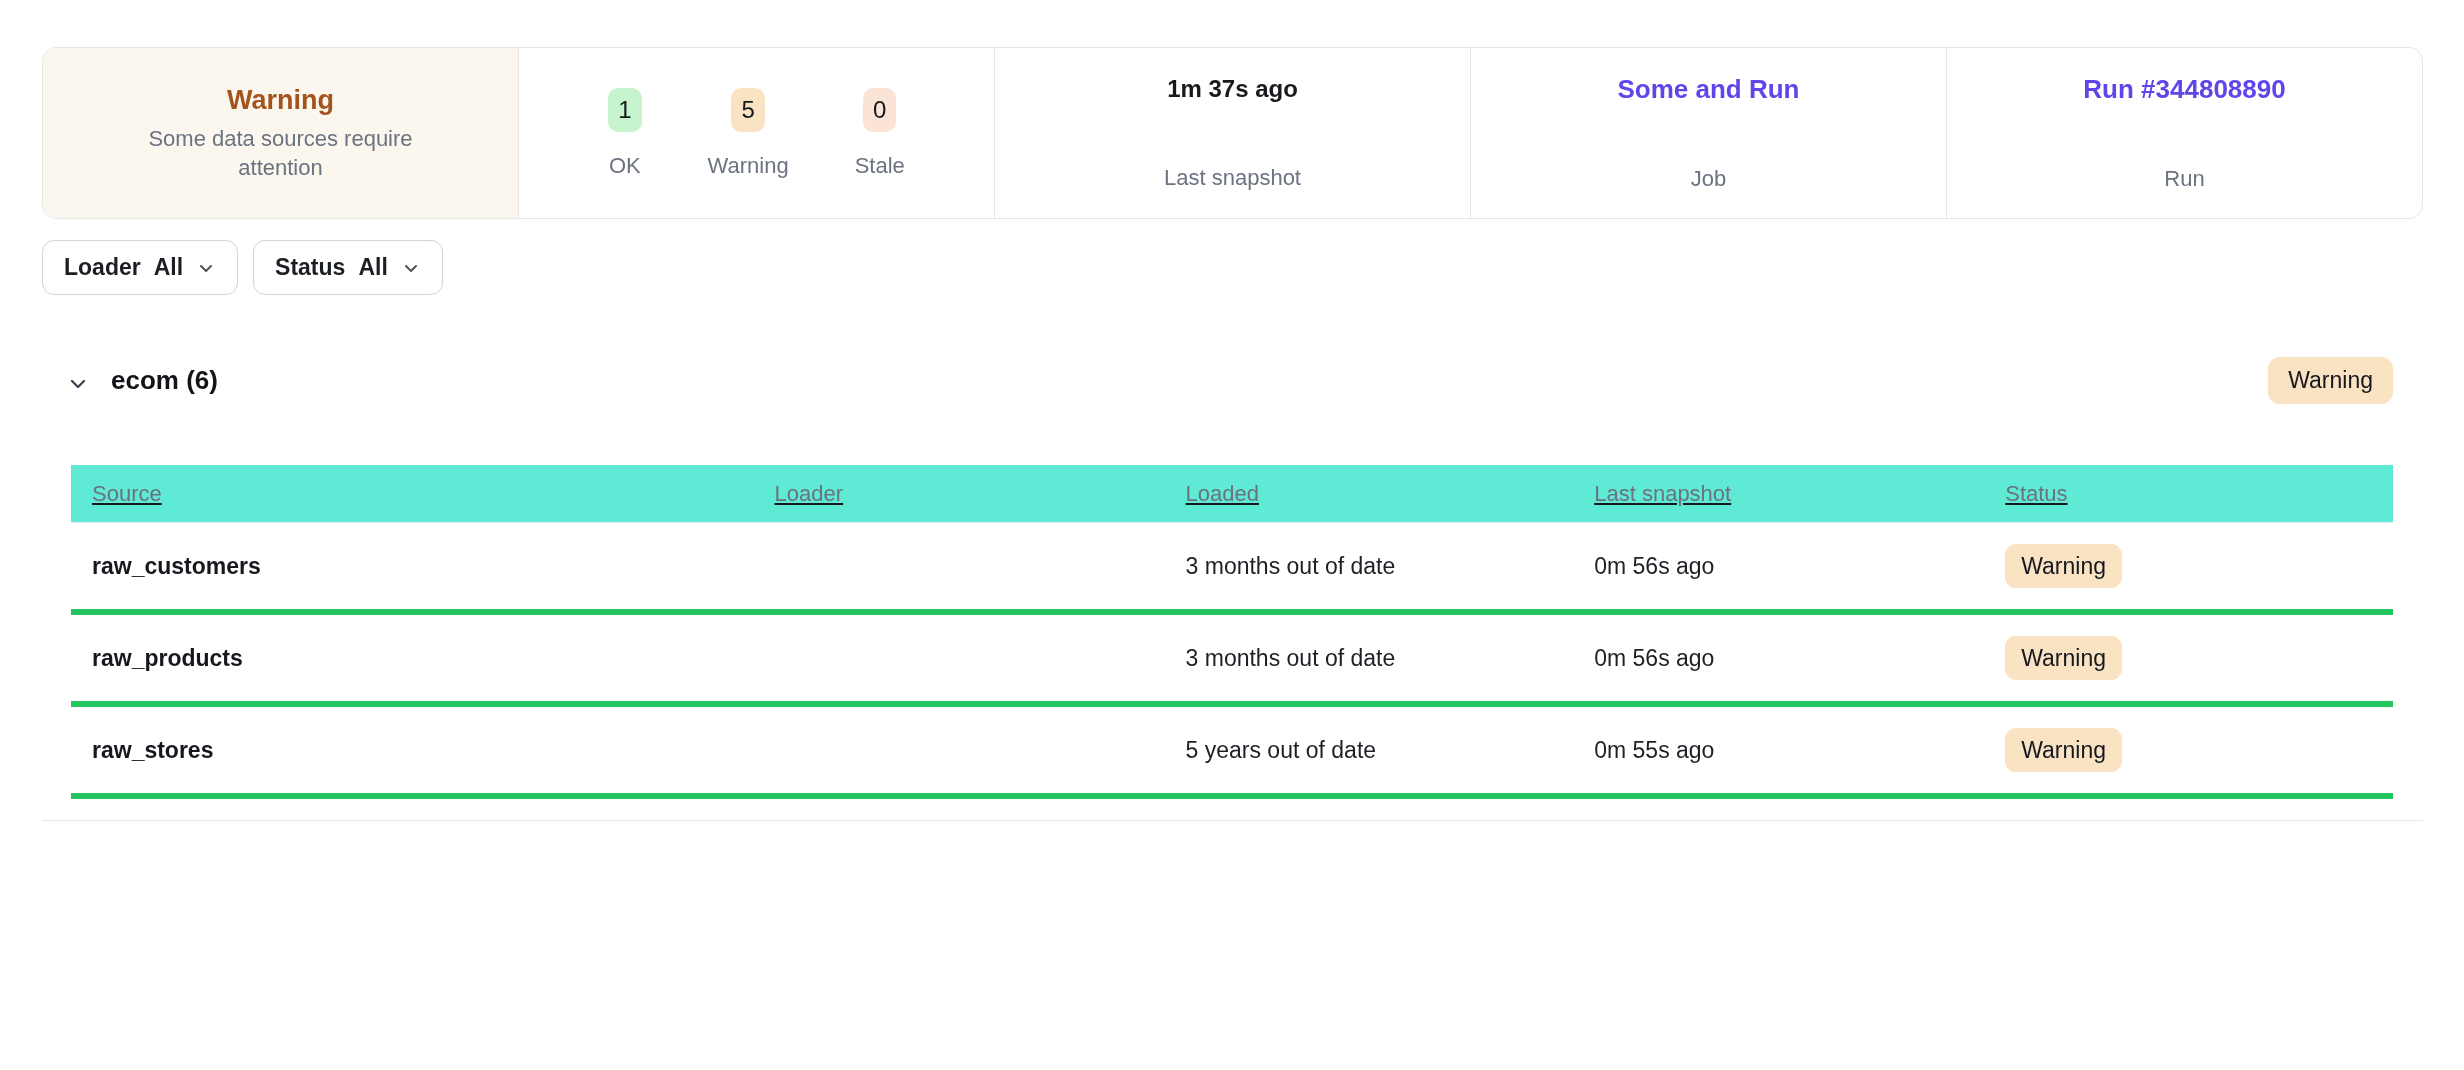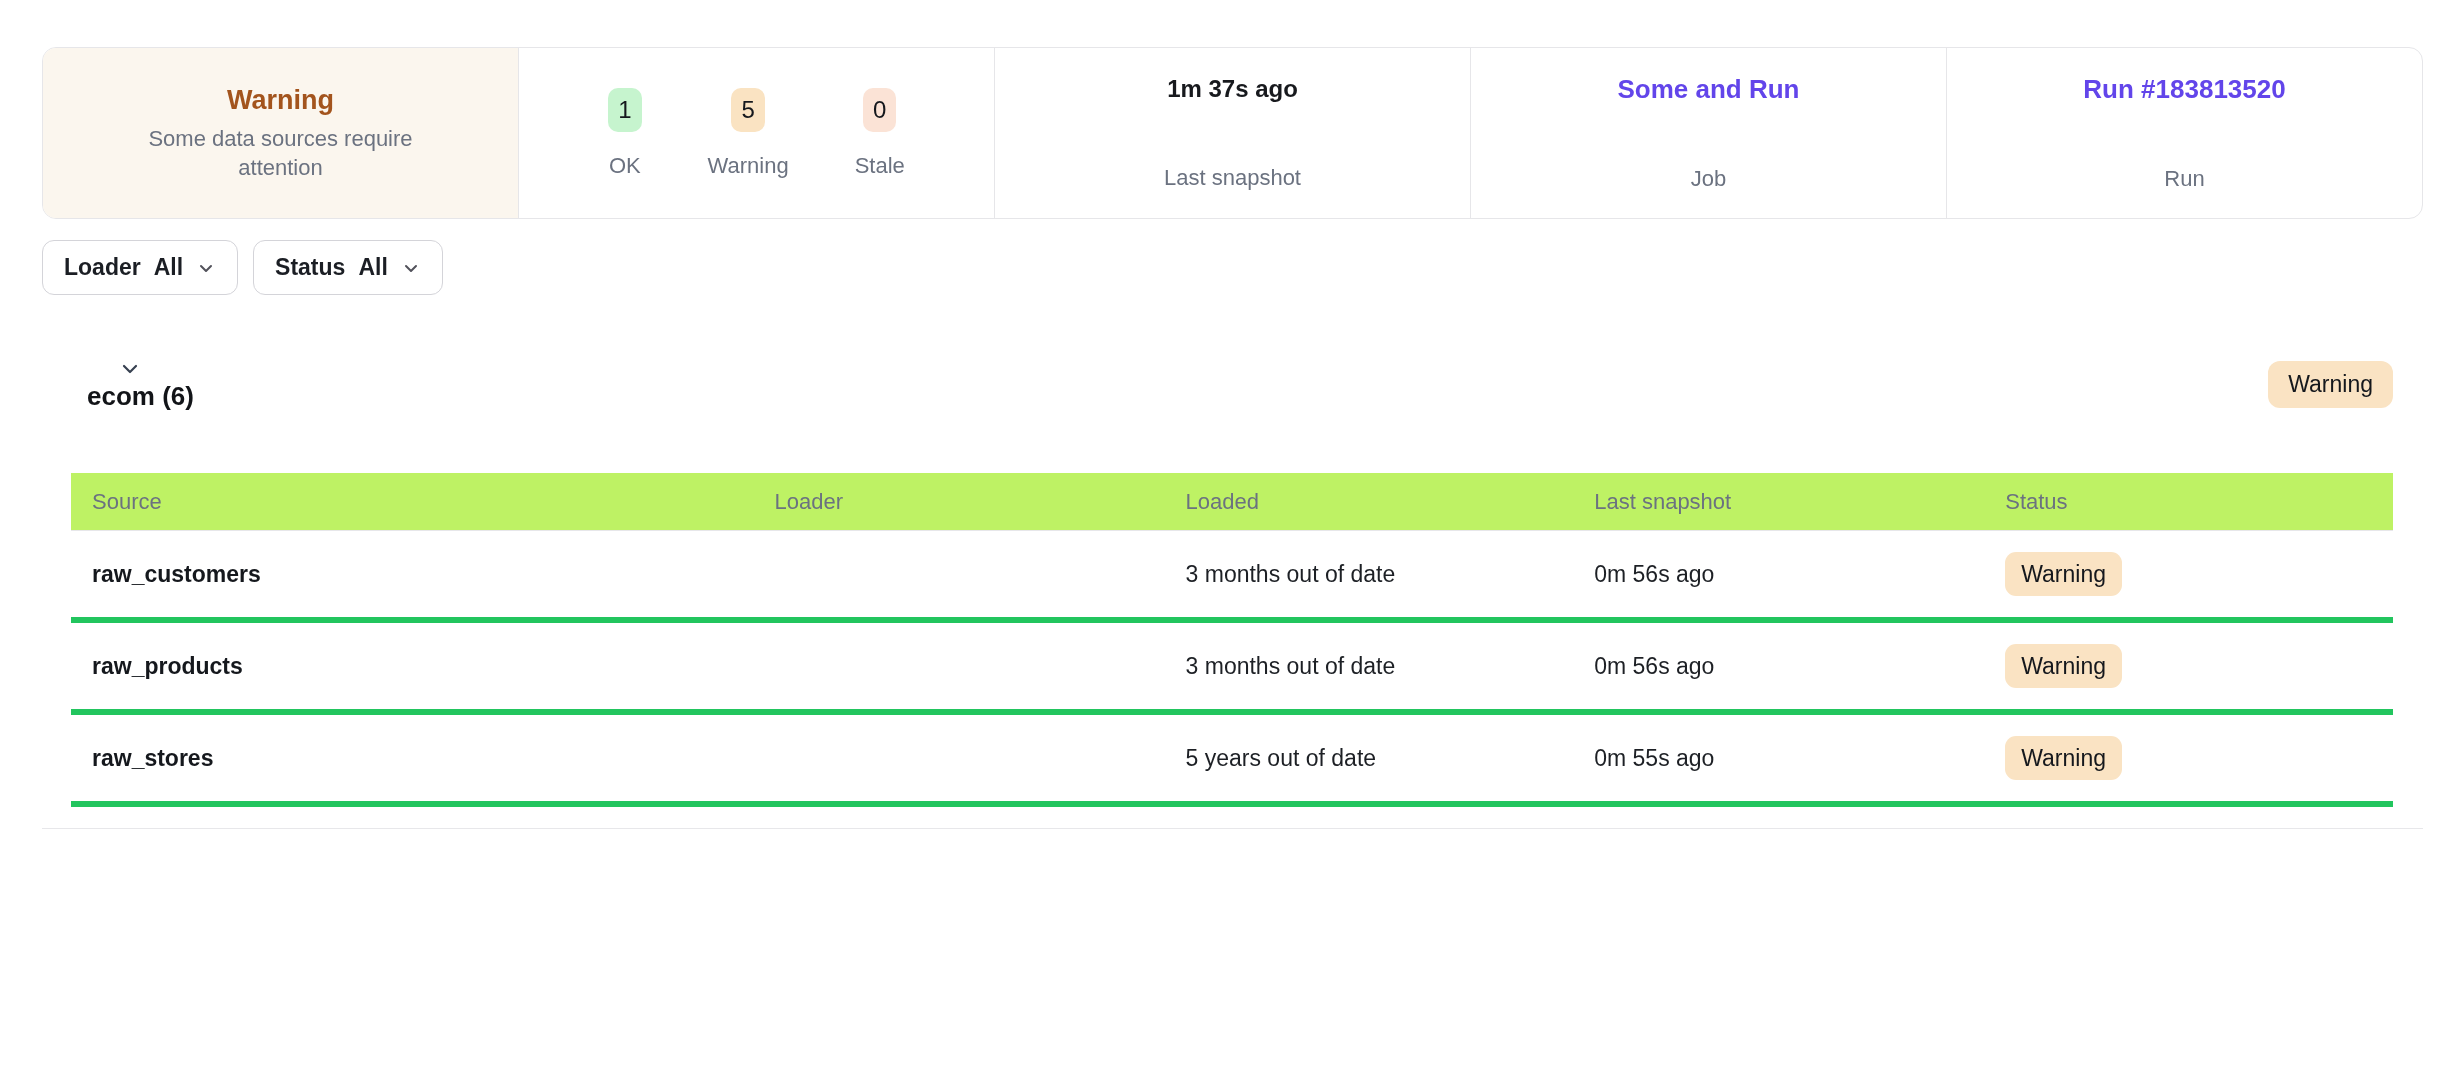--- a/index.html
+++ b/index.html
@@ -42,30 +42,30 @@
   .filters{margin:21px 0 0 42px;display:flex;gap:15px;}
   .filter-btn{
     display:inline-flex;align-items:center;gap:13px;
     height:55px;padding:0 21px;box-sizing:border-box;
     border:1.5px solid #d4d4d9;border-radius:12px;background:#ffffff;
     font-size:23px;font-weight:600;color:#1b1e24;cursor:pointer;
   }
   .chev{display:inline-flex;align-items:center;}
   
   .section-row{margin:62px 71px 0 66px;display:flex;align-items:center;}
-  .section-toggle{display:flex;align-items:center;cursor:pointer;flex-direction:column;}
+  .section-toggle{display:flex;align-items:flex-end;cursor:pointer;}
   .section-title{margin-left:21px;font-size:26px;font-weight:700;color:#121418;}
   .section-badge{
     margin-left:auto;background:#fae3c3;color:#15181d;
     padding:10px 20px;border-radius:12px;font-size:23px;font-weight:500;
   }
   
   .table-wrap{margin:61px 71px 0 71px;}
   table{width:100%;border-collapse:collapse;table-layout:fixed;}
-  thead tr{background:#bef264;border-bottom:1px solid #e7e7ea;}
+  thead tr{background:#5eead4;border-bottom:1px solid #e7e7ea;text-decoration:underline;}
   thead th{
     height:57px;font-size:22px;font-weight:400;color:#6b7280;
     text-align:left;padding:0;vertical-align:middle;
   }
   thead th:first-child{padding-left:21px;}
   tbody tr{border-bottom:6px solid #22c55e;}
   tbody td{height:86px;font-size:23px;color:#1d2025;padding:0;vertical-align:middle;}
   td.source{font-weight:600;color:#15181d;padding-left:21px;}
   .badge{
     display:inline-block;padding:8px 16px;border-radius:11px;
@@ -105,21 +105,21 @@
     <div class="metric-value">1m 37s ago</div>
     <div class="metric-label">Last snapshot</div>
   </div>
 
   <div class="card metric">
     <div class="metric-link">Some and Run</div>
     <div class="metric-label">Job</div>
   </div>
 
   <div class="card metric">
-    <div class="metric-link">Run #183813520</div>
+    <div class="metric-link">Run #344808890</div>
     <div class="metric-label">Run</div>
   </div>
 
 </div>
 
 <div class="filters">
   <button class="filter-btn">
     <span>Loader</span>
     <span>All</span>
     <span class="chev">

